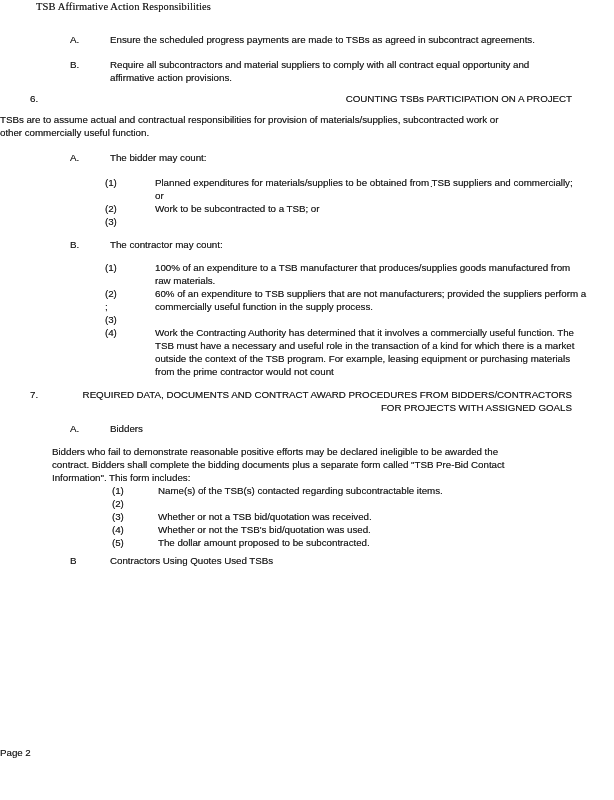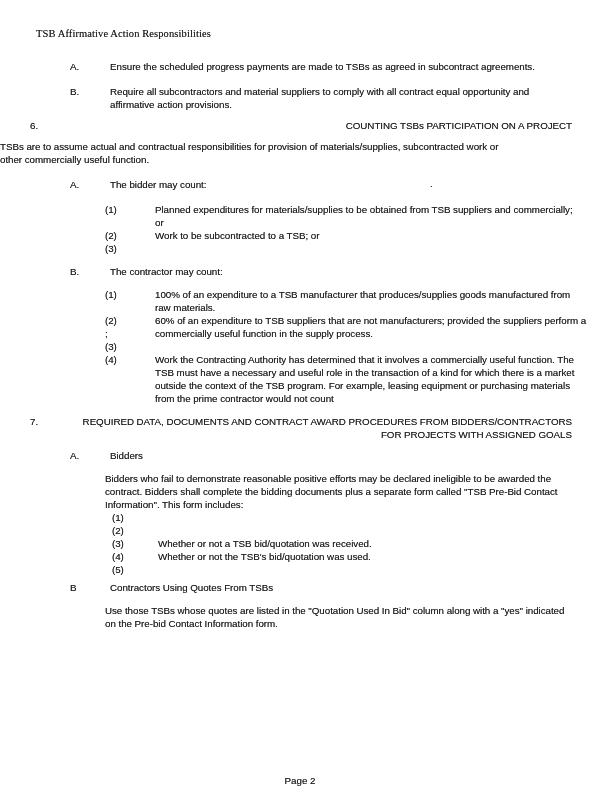--- a/index.html
+++ b/index.html
@@ -2,21 +2,20 @@
 <html><head>
 <meta charset="utf-8">
 <style>
   html,body { margin:0; padding:0; background:#888; }
   .page {
     position:relative;
     width:614px; height:800px;
     margin:0 auto;
     background:#ffffff;
     box-sizing:border-box;
-    padding-top:27px;
     font-family:"Liberation Sans", sans-serif;
     font-size:9.8px;
     line-height:13px;
     letter-spacing:-0.05px;
     color:#1c1c1c;
     text-shadow:0 0 0.45px rgba(20,20,20,0.6);
     filter:blur(0.2px);
     overflow:hidden;
   }
   .pre { white-space:pre-line; }
@@ -29,21 +28,21 @@
   
   .lvlA { display:flex; margin-left:70px; }
   .lvlA .lbl { width:40px; flex-shrink:0; }
   .lvlA .txt { flex:1; }
   
   .sec { display:flex; margin-left:30px; }
   .sec .num { width:42px; flex-shrink:0; }
   .sec .ttl { flex:1; max-width:500px;text-align:right; }
   
   .para68  {  max-width:508px; }
-  .para105 { margin-left:105px; max-width:492px; }
+  .para105 { margin-left:52px; max-width:492px; }
   
   .li6 { display:flex; margin-left:105px; }
   .li6 .n { width:50px; flex-shrink:0; }
   .li6 .t { flex:1; max-width:440px; }
   
   .li7 { display:flex; margin-left:112px; }
   .li7 .n { width:46px; flex-shrink:0; }
   .li7 .t { flex:1; max-width:445px; }
   
   .mt-intro-a      { margin-top:20px; }
@@ -53,22 +52,21 @@
   .mt-bidder-head  { margin-top:12px; }
   .mt-bidder-list  { margin-top:12px; }
   .mt-contr-head   { margin-top:10px; }
   .mt-contr-list   { margin-top:10px; }
   .mt-sec7         { margin-top:10px; }
   .mt-bidders-head { margin-top:8px;  }
   .mt-bidders-para { margin-top:10px; }
   .mt-contrs-head  { margin-top:5px;  }
   .mt-use-para     { margin-top:10px; }
   .footer {
-    position:absolute; left:0; right:14px; top:774px;
-    text-align:center;
+    position:absolute; left:0; right:14px; top:746px;
   }
   .stray-dot { position:absolute; left:430px; top:177px; }
 </style>
 </head>
 <body>
 
 <div class="page">
 
   <div class="doc-header">TSB Affirmative Action Responsibilities</div>
 
@@ -145,40 +143,40 @@
   <div class="lvlA mt-bidders-head">
     <span class="lbl">A.</span>
     <span class="txt">Bidders</span>
   </div>
   <div class="para105 pre mt-bidders-para">Bidders who fail to demonstrate reasonable positive efforts may be declared ineligible to be awarded the
 contract. Bidders shall complete the bidding documents plus a separate form called "TSB Pre-Bid Contact
 Information".  This form includes:</div>
   <div>
     <div class="li7">
       <span class="n">(1)</span>
+      <span class="t">Name(s) of the TSB(s) contacted regarding subcontractable items.</span>
     </div>
     <div class="li7">
       <span class="n">(2)</span>
     </div>
     <div class="li7">
       <span class="n">(3)</span>
       <span class="t">Whether or not a TSB bid/quotation was received.</span>
     </div>
     <div class="li7">
       <span class="n">(4)</span>
       <span class="t">Whether or not the TSB's bid/quotation was used.</span>
     </div>
     <div class="li7">
       <span class="n">(5)</span>
+      <span class="t">The dollar amount proposed to be subcontracted.</span>
     </div>
   </div>
 
   <div class="lvlA mt-contrs-head">
     <span class="lbl">B</span>
-    <span class="txt">Contractors Using Quotes From TSBs</span>
+    <span class="txt">Contractors Using Quotes Used TSBs</span>
   </div>
-  <div class="para105 pre mt-use-para">Use those TSBs whose quotes are listed in the "Quotation Used In Bid" column along with a "yes" indicated
-on the Pre-bid Contact Information form.</div>
 
   <span class="stray-dot">.</span>
 
   <div class="footer">Page 2</div>
 </div>
 
 </body></html>

